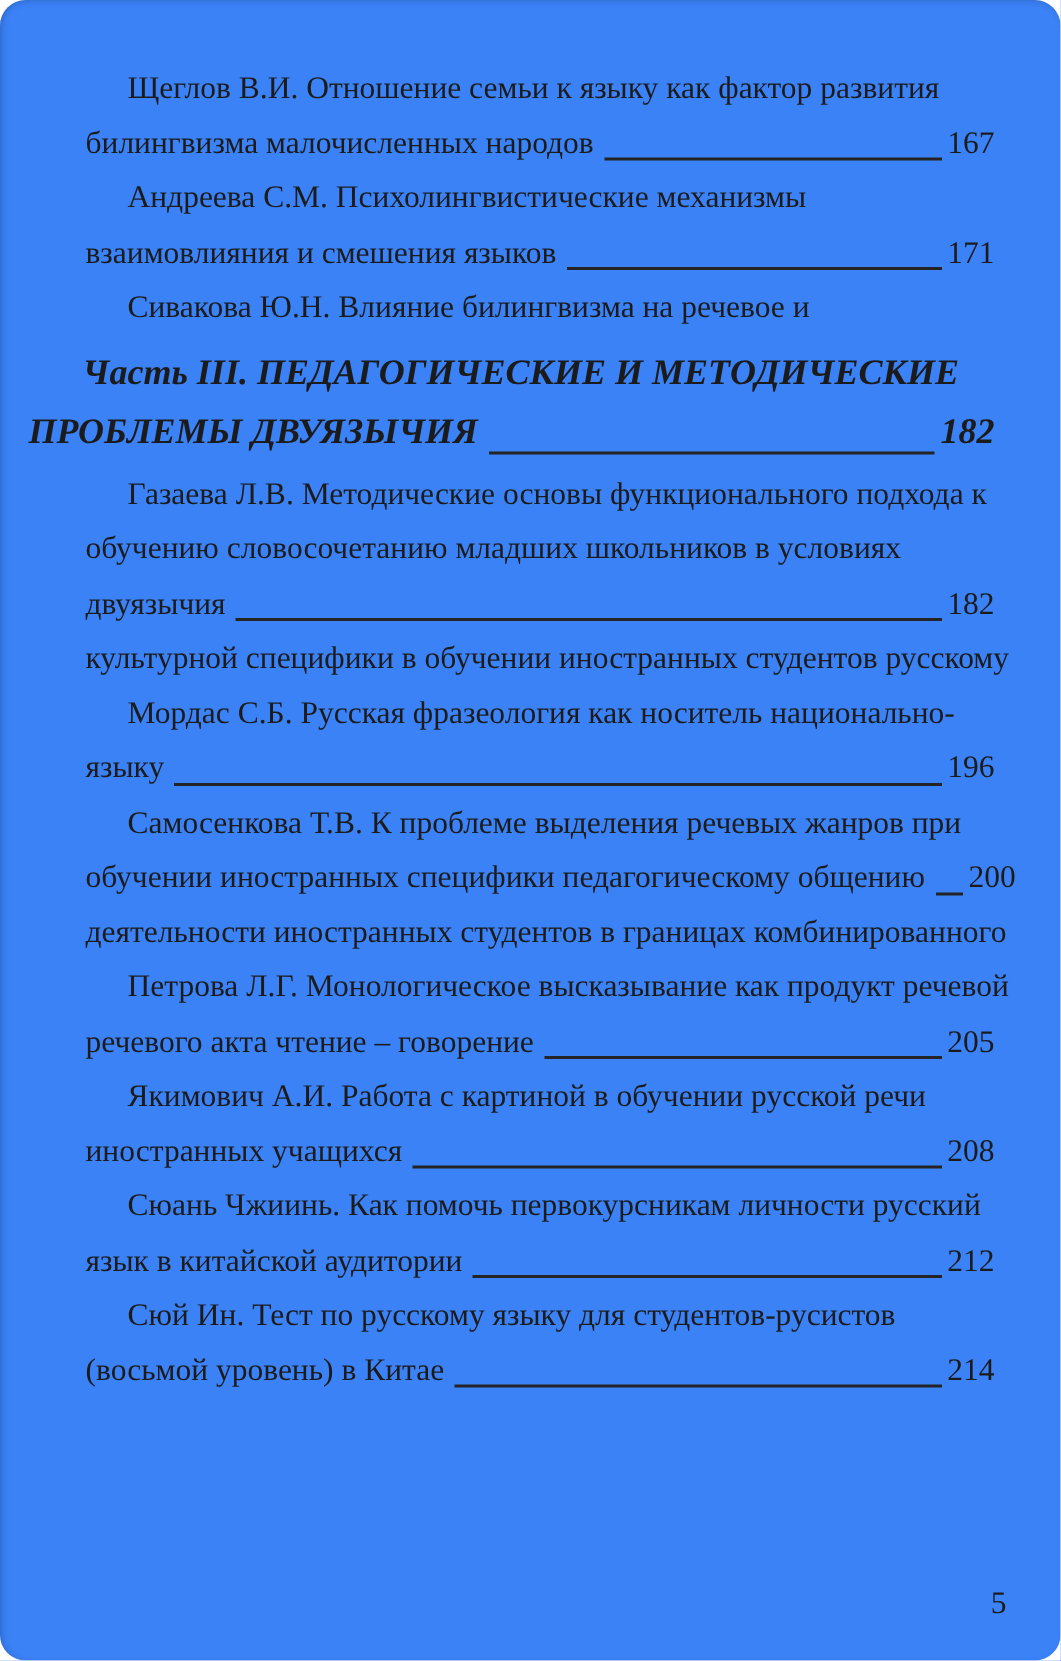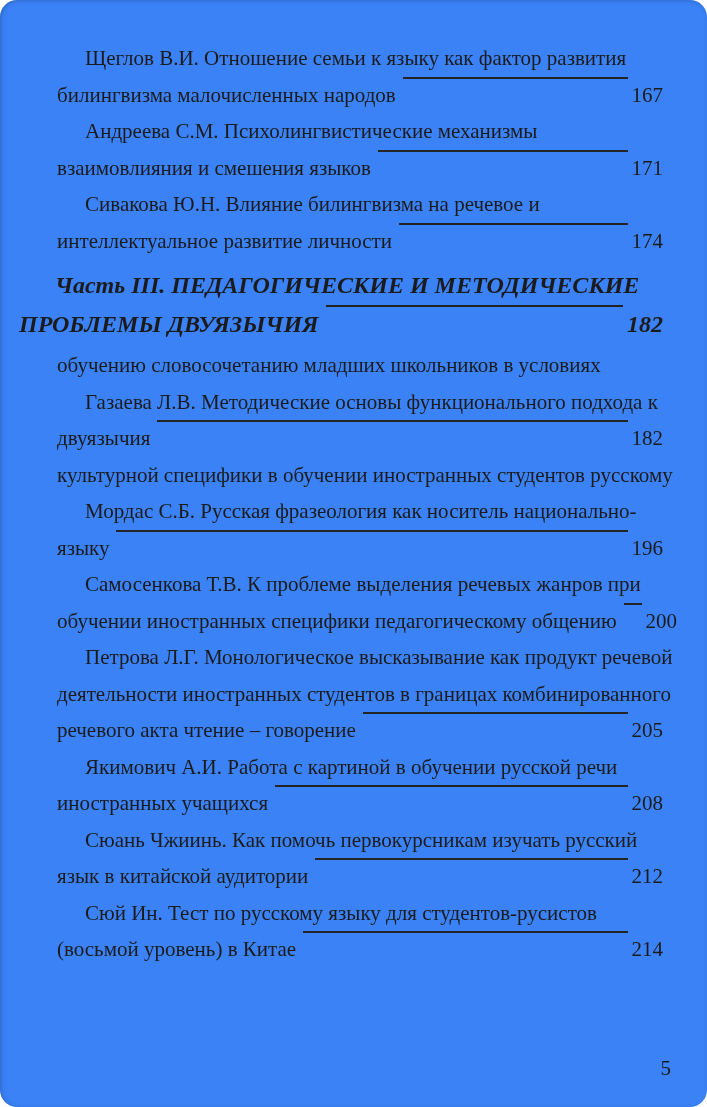--- a/index.html
+++ b/index.html
@@ -24,21 +24,21 @@
     right: 44px;
     top: 40px;
   }
   .entry { margin: 0; }
   .line {
     font-size: 21px;
     line-height: 36.5px;
     white-space: nowrap;
   }
   .line.first { padding-left: 28px; }
-  .line.last { display: flex; align-items: flex-start; }
+  .line.last { display: flex; align-items: flex-end; }
   .line.last .text { white-space: nowrap; }
   .leader {
     flex: 1 1 auto;
     min-width: 18px;
     border-bottom: 2px solid #242424;
     margin: 0 3px 6px 7px;
   }
   .page-num {
     white-space: nowrap;
     padding-left: 1px;
@@ -76,37 +76,32 @@
       <div class="entry">
         <div class="line first"><span class="text">Андреева С.М. Психолингвистические механизмы</span></div>
         <div class="line last">
           <span class="text">взаимовлияния и смешения языков</span>
           <span class="leader"></span>
           <span class="page-num">171</span>
         </div>
       </div>
       <div class="entry">
         <div class="line first"><span class="text">Сивакова Ю.Н. Влияние билингвизма на речевое и</span></div>
-        <div class="line last">
-          <span class="text">интеллектуальное развитие личности</span>
-          <span class="leader"></span>
-          <span class="page-num">174</span>
-        </div>
       </div>
       <div class="entry section">
         <div class="line first"><span class="text">Часть III. ПЕДАГОГИЧЕСКИЕ И МЕТОДИЧЕСКИЕ</span></div>
         <div class="line last">
           <span class="text">ПРОБЛЕМЫ ДВУЯЗЫЧИЯ</span>
           <span class="leader"></span>
           <span class="page-num">182</span>
         </div>
       </div>
       <div class="entry">
+        <div class="line first"><span class="text">Газаева Л.В. Методические основы функционального подхода к</span></div>
         <div class="line"><span class="text">обучению словосочетанию младших школьников в условиях</span></div>
-        <div class="line first"><span class="text">Газаева Л.В. Методические основы функционального подхода к</span></div>
         <div class="line last">
           <span class="text">двуязычия</span>
           <span class="leader"></span>
           <span class="page-num">182</span>
         </div>
       </div>
       <div class="entry">
         <div class="line"><span class="text">культурной специфики в обучении иностранных студентов русскому</span></div>
         <div class="line first"><span class="text">Мордас С.Б. Русская фразеология как носитель национально-</span></div>
         <div class="line last">
@@ -117,38 +112,38 @@
       </div>
       <div class="entry">
         <div class="line first"><span class="text">Самосенкова Т.В. К проблеме выделения речевых жанров при</span></div>
         <div class="line last">
           <span class="text">обучении иностранных специфики педагогическому общению</span>
           <span class="leader"></span>
           <span class="page-num">200</span>
         </div>
       </div>
       <div class="entry">
+        <div class="line"><span class="text">деятельности иностранных студентов в границах комбинированного</span></div>
         <div class="line first"><span class="text">Петрова Л.Г. Монологическое высказывание как продукт речевой</span></div>
-        <div class="line"><span class="text">деятельности иностранных студентов в границах комбинированного</span></div>
         <div class="line last">
           <span class="text">речевого акта чтение – говорение</span>
           <span class="leader"></span>
           <span class="page-num">205</span>
         </div>
       </div>
       <div class="entry">
         <div class="line first"><span class="text">Якимович А.И. Работа с картиной в обучении русской речи</span></div>
         <div class="line last">
           <span class="text">иностранных учащихся</span>
           <span class="leader"></span>
           <span class="page-num">208</span>
         </div>
       </div>
       <div class="entry">
-        <div class="line first"><span class="text">Сюань Чжиинь. Как помочь первокурсникам изучать русский</span></div>
+        <div class="line first"><span class="text">Сюань Чжиинь. Как помочь первокурсникам личности русский</span></div>
         <div class="line last">
           <span class="text">язык в китайской аудитории</span>
           <span class="leader"></span>
           <span class="page-num">212</span>
         </div>
       </div>
       <div class="entry">
         <div class="line first"><span class="text">Сюй Ин. Тест по русскому языку для студентов-русистов</span></div>
         <div class="line last">
           <span class="text">(восьмой уровень) в Китае</span>

